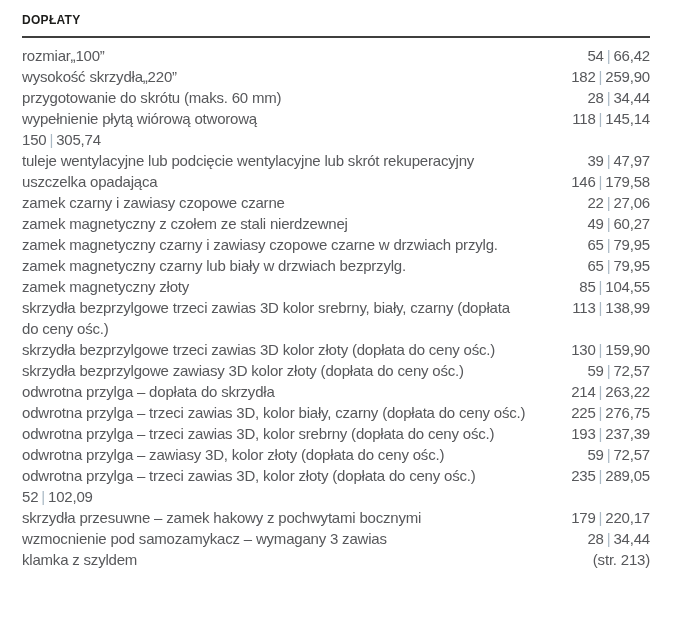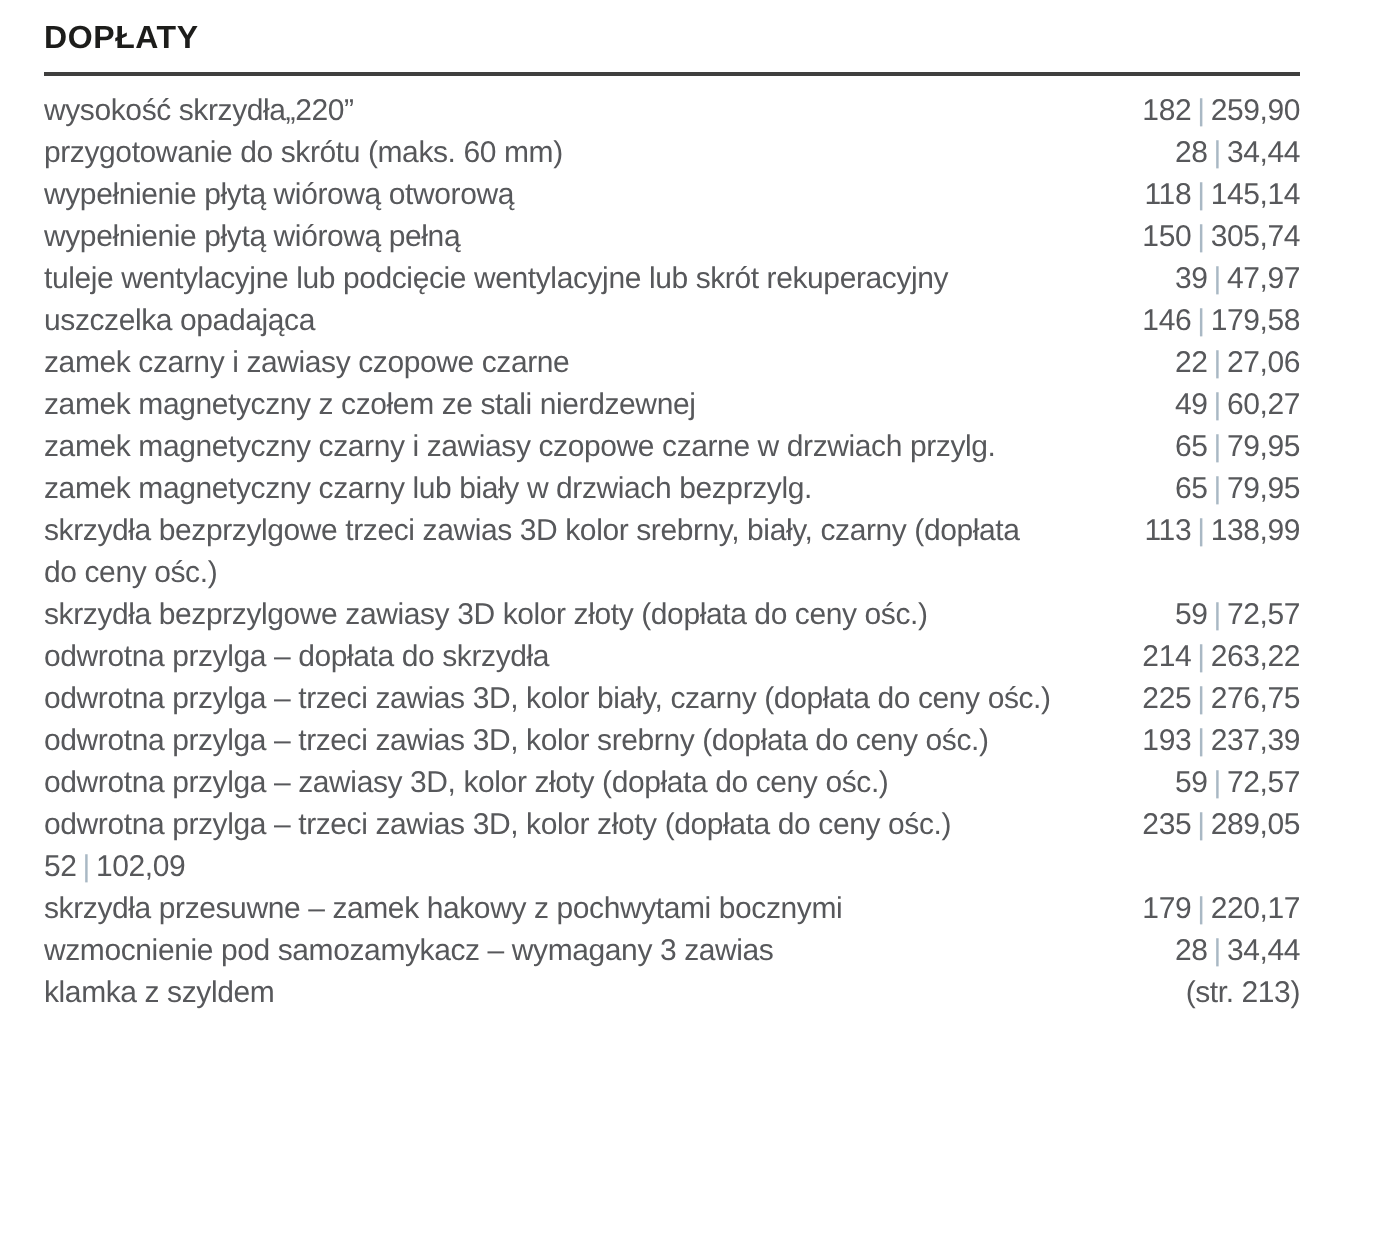--- a/index.html
+++ b/index.html
@@ -3,54 +3,57 @@
 <meta charset="utf-8">
 <style>
   html, body { margin: 0; padding: 0; background: #ffffff; }
   body {
     width: 696px; height: 622px; overflow: hidden;
     font-family: "Liberation Sans", sans-serif;
     -webkit-font-smoothing: antialiased;
   }
   .page { padding: 10px 46px 0 22px; }
   .title {
-    font-size: 16px; font-weight: 700; letter-spacing: 0.3px;
+    font-size: 12px; font-weight: 700; letter-spacing: 0.3px;
     color: #1d1d1b; margin: 0 0 6px 0; line-height: 20px;
   }
   .rule { border-top: 2px solid #3f3f3e; width: 100%; margin: 0 0 7px 0; }
   .rows { width: 100%; }
   .row {
     display: flex; justify-content: space-between; align-items: flex-start;
     font-size: 15px; line-height: 21px; color: #57585b; letter-spacing: -0.2px;
   }
   .label { white-space: pre-line; flex: 1 1 auto; padding-right: 8px; }
   .value { white-space: nowrap; text-align: right; flex: 0 0 auto; }
   .sep { color: #a9b8c4; padding: 0 3px; }
 </style>
 </head>
 <body>
 
 <main class="page">
   <h1 class="title">DOPŁATY</h1>
   <div class="rule"></div>
   <div class="rows" id="rows">
       <div class="row">
+        <span class="label">rozmiar„100”</span>
+        <span class="value"><span>54</span><span class="sep">|</span><span>66,42</span></span>
+      </div>
+      <div class="row">
         <span class="label">wysokość skrzydła„220”</span>
         <span class="value"><span>182</span><span class="sep">|</span><span>259,90</span></span>
       </div>
       <div class="row">
         <span class="label">przygotowanie do skrótu (maks. 60 mm)</span>
         <span class="value"><span>28</span><span class="sep">|</span><span>34,44</span></span>
       </div>
       <div class="row">
         <span class="label">wypełnienie płytą wiórową otworową</span>
         <span class="value"><span>118</span><span class="sep">|</span><span>145,14</span></span>
       </div>
       <div class="row">
-        <span class="label">wypełnienie płytą wiórową pełną</span>
         <span class="value"><span>150</span><span class="sep">|</span><span>305,74</span></span>
       </div>
       <div class="row">
         <span class="label">tuleje wentylacyjne lub podcięcie wentylacyjne lub skrót rekuperacyjny</span>
         <span class="value"><span>39</span><span class="sep">|</span><span>47,97</span></span>
       </div>
       <div class="row">
         <span class="label">uszczelka opadająca</span>
         <span class="value"><span>146</span><span class="sep">|</span><span>179,58</span></span>
       </div>
@@ -64,23 +67,31 @@
       </div>
       <div class="row">
         <span class="label">zamek magnetyczny czarny i zawiasy czopowe czarne w drzwiach przylg.</span>
         <span class="value"><span>65</span><span class="sep">|</span><span>79,95</span></span>
       </div>
       <div class="row">
         <span class="label">zamek magnetyczny czarny lub biały w drzwiach bezprzylg.</span>
         <span class="value"><span>65</span><span class="sep">|</span><span>79,95</span></span>
       </div>
       <div class="row">
+        <span class="label">zamek magnetyczny złoty</span>
+        <span class="value"><span>85</span><span class="sep">|</span><span>104,55</span></span>
+      </div>
+      <div class="row">
         <span class="label">skrzydła bezprzylgowe trzeci zawias 3D kolor srebrny, biały, czarny (dopłata
 do ceny ośc.)</span>
         <span class="value"><span>113</span><span class="sep">|</span><span>138,99</span></span>
+      </div>
+      <div class="row">
+        <span class="label">skrzydła bezprzylgowe trzeci zawias 3D kolor złoty (dopłata do ceny ośc.)</span>
+        <span class="value"><span>130</span><span class="sep">|</span><span>159,90</span></span>
       </div>
       <div class="row">
         <span class="label">skrzydła bezprzylgowe zawiasy 3D kolor złoty (dopłata do ceny ośc.)</span>
         <span class="value"><span>59</span><span class="sep">|</span><span>72,57</span></span>
       </div>
       <div class="row">
         <span class="label">odwrotna przylga – dopłata do skrzydła</span>
         <span class="value"><span>214</span><span class="sep">|</span><span>263,22</span></span>
       </div>
       <div class="row">

